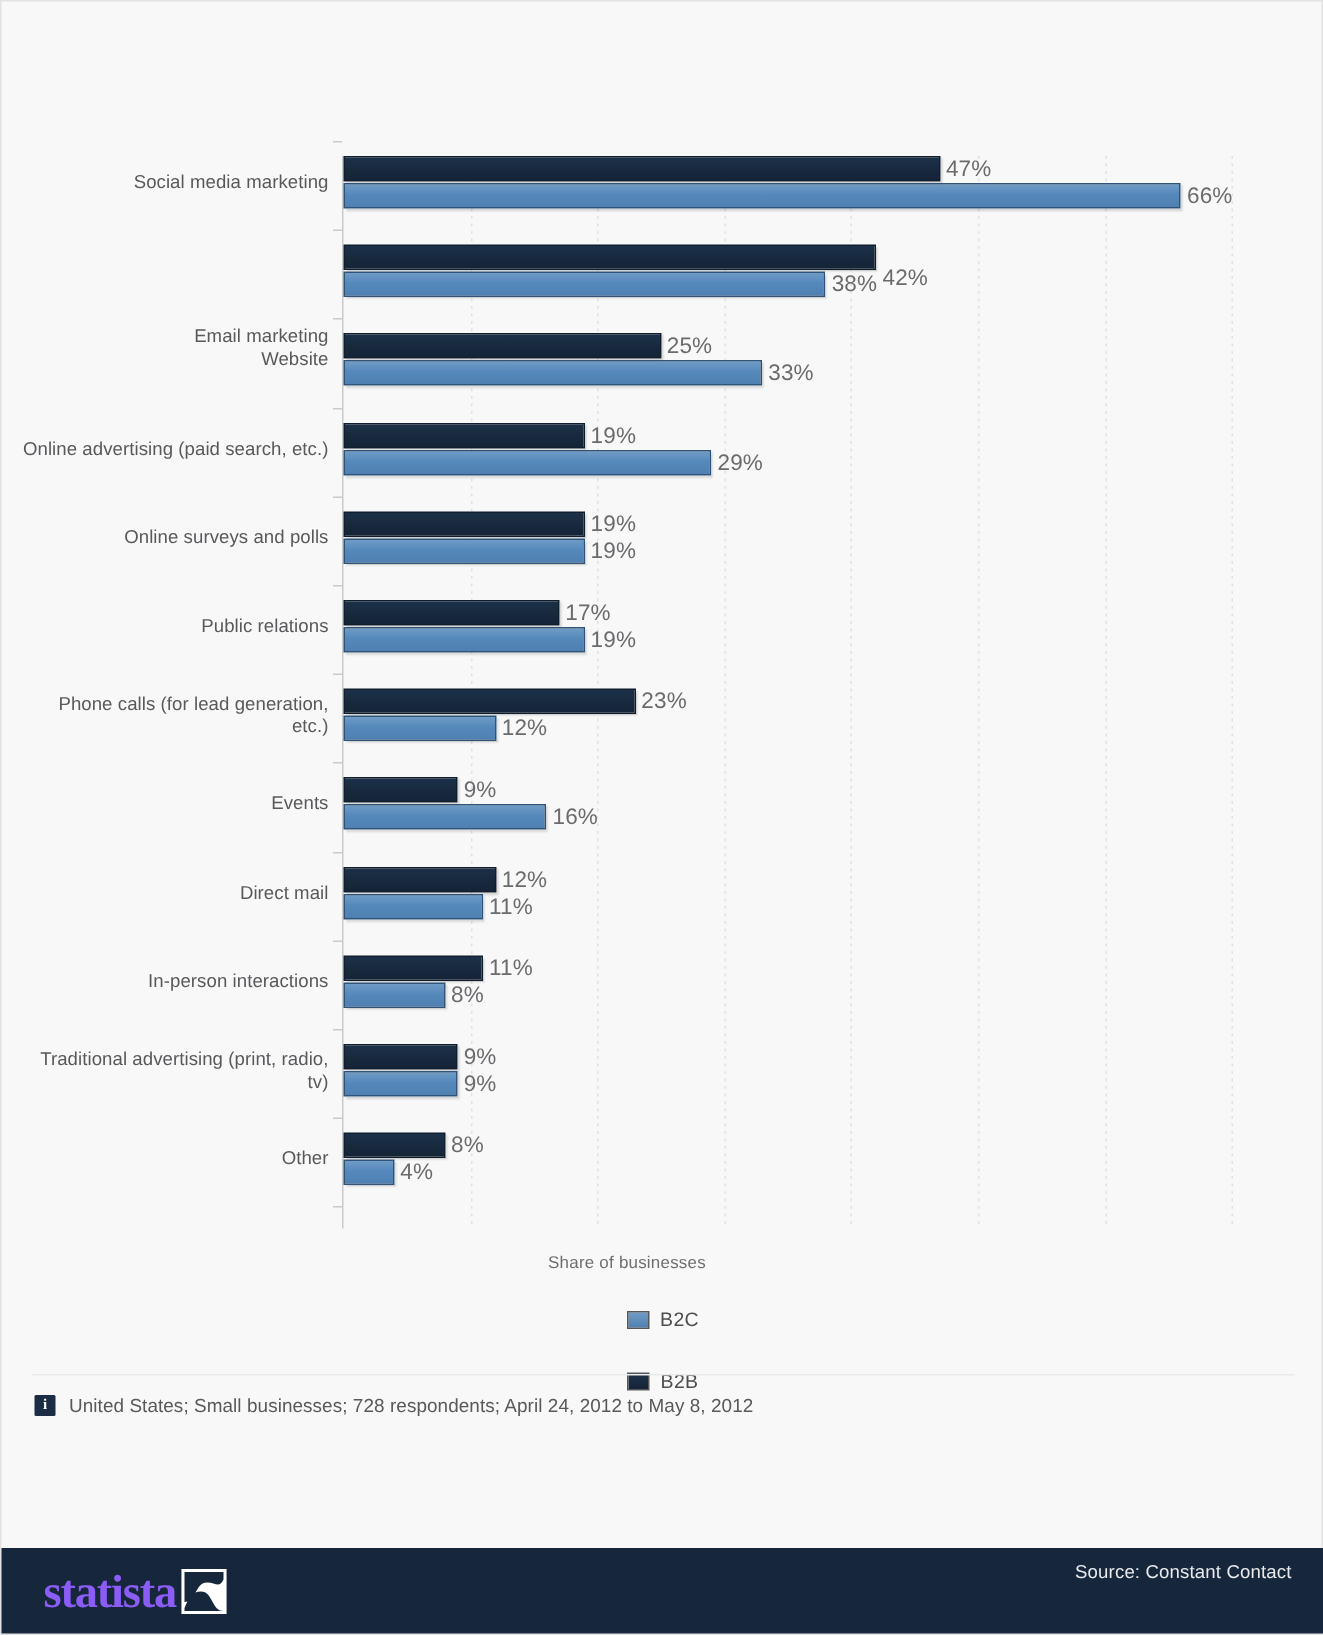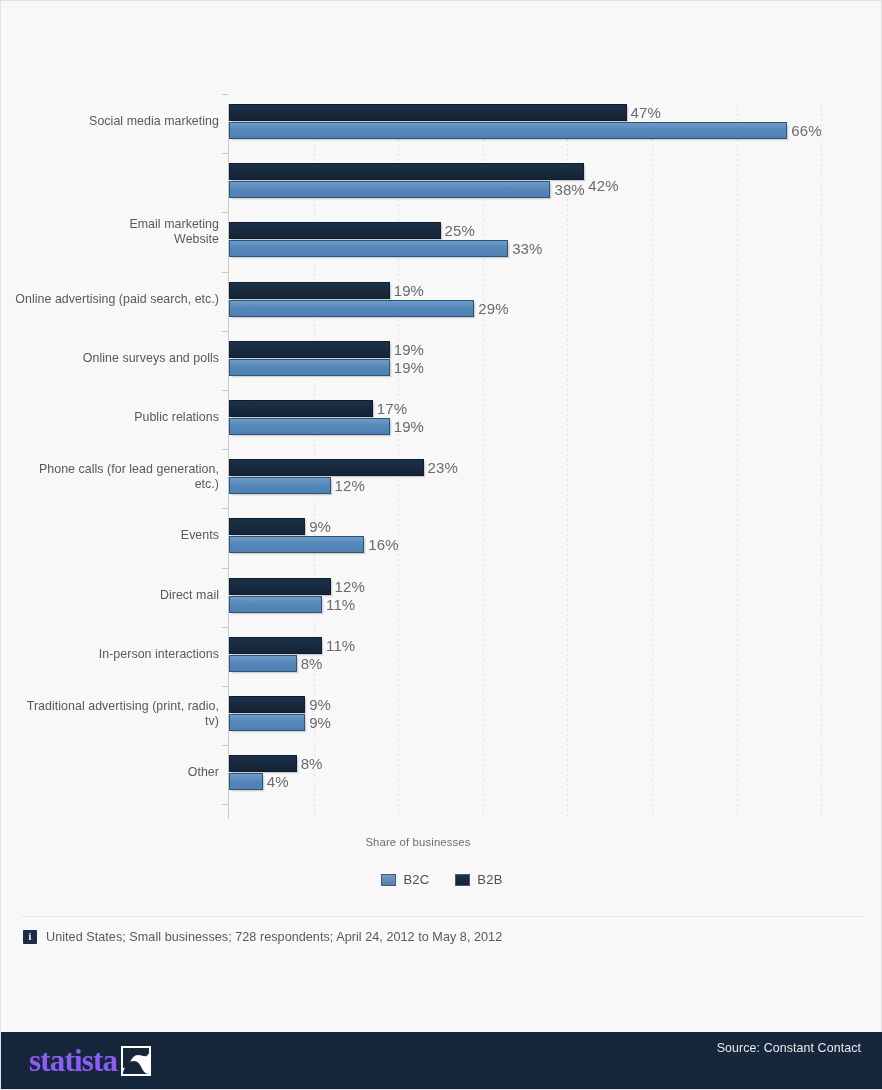--- a/index.html
+++ b/index.html
@@ -137,20 +137,21 @@
   
   .legend {
     position: absolute;
     left: 0;
     top: 871px;
     width: 882px;
     display: flex;
     justify-content: center;
     align-items: center;
     gap: 26px;
+    flex-direction: column;
   }
   .legend-item {
     display: flex;
     align-items: center;
     gap: 7px;
   }
   .legend-swatch {
     width: 15px;
     height: 12px;
     border: 1px solid #55565a;

